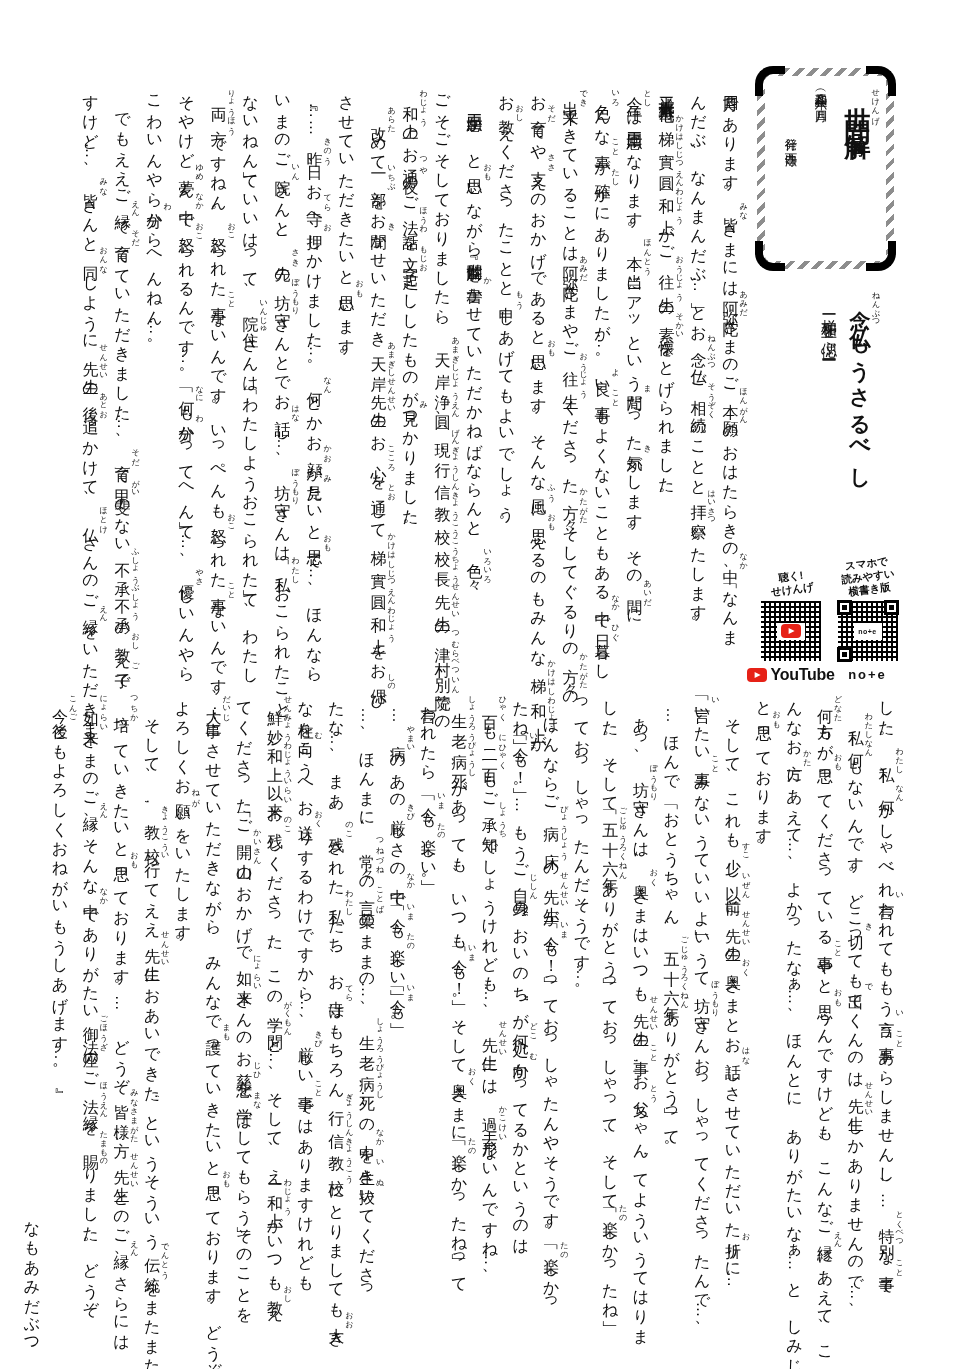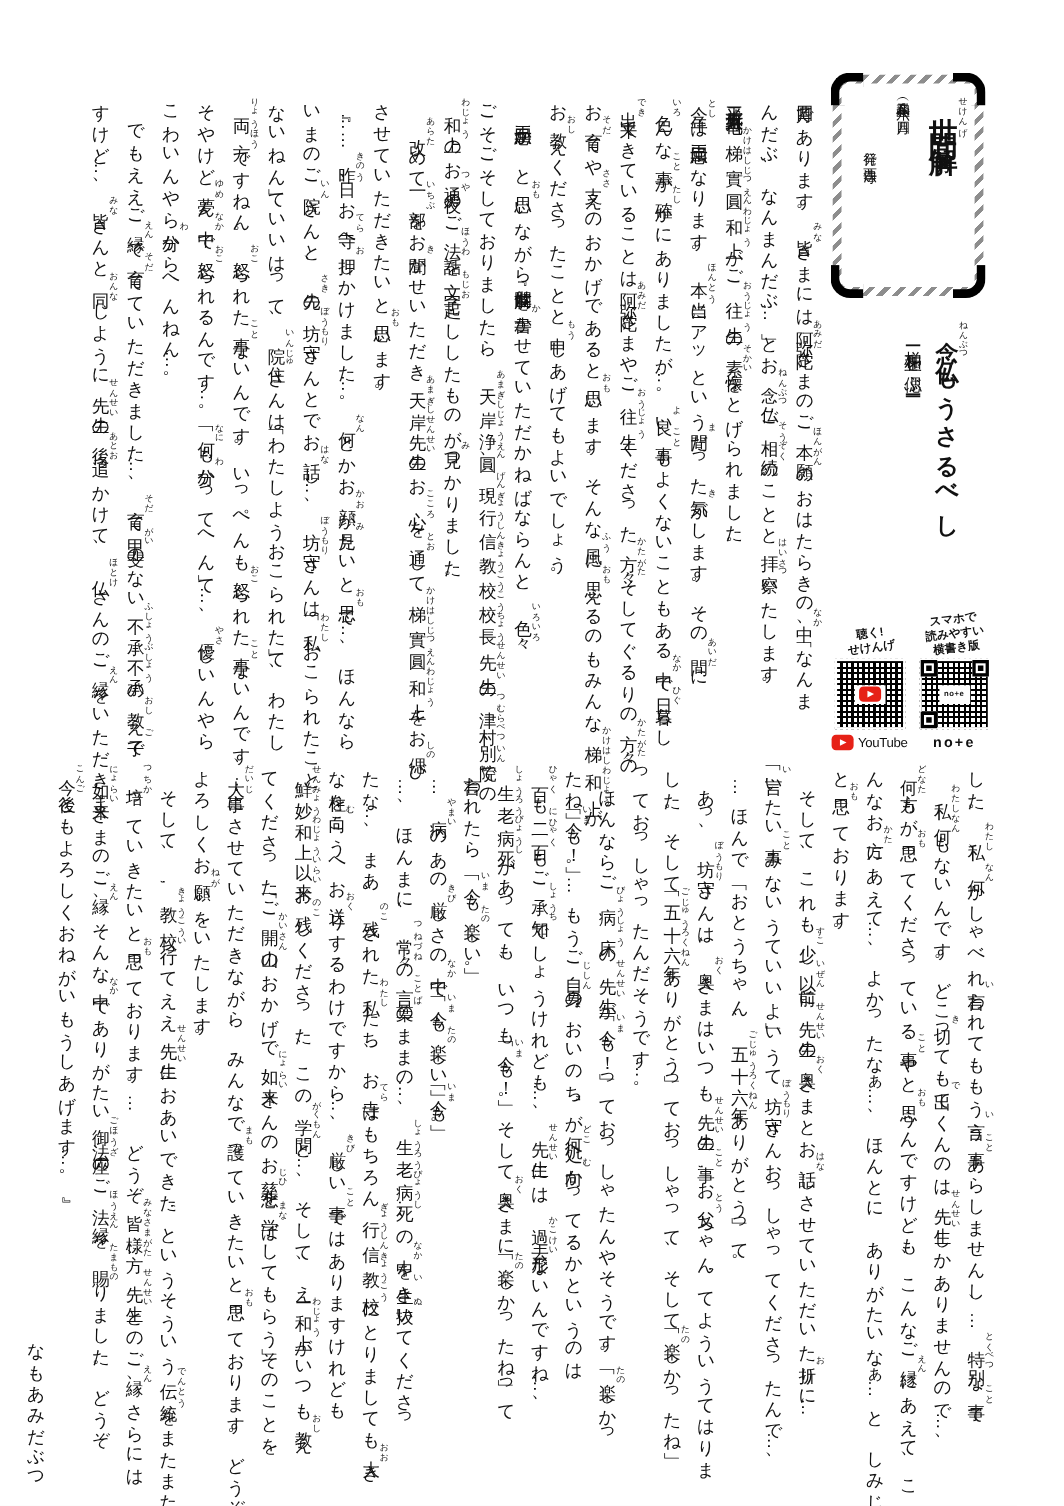--- a/index.html
+++ b/index.html
@@ -78,21 +78,21 @@
     position:absolute; inset:0; margin:auto; width:28px; height:17px; background:#fff;
     display:flex; align-items:center; justify-content:center;
   }
   .yt-play { position:relative; width:20px; height:14px; background:#e62117; border-radius:4px; }
   .yt-play::after {
     content:""; position:absolute; top:50%; left:50%; transform:translate(-40%,-50%);
     border-left:6px solid #fff; border-top:3.5px solid transparent; border-bottom:3.5px solid transparent;
   }
   .qr-note-mini { font-size:7px; font-weight:bold; letter-spacing:0.5px; }
   .logo-row { display:flex; align-items:center; gap:4px; margin-top:4px; height:15px; }
-  .yt-wordmark { font-size:12px; font-weight:normal; letter-spacing:-0.3px; }
+  .yt-wordmark { font-size:16px; font-weight:bold; letter-spacing:-0.3px; }
   .note-wordmark { font-size:13px; font-weight:bold; letter-spacing:2px; margin-top:4px; }
 </style>
 </head>
 <body>
 
 <div class="page">
 
   <div class="masthead">
     <div class="corner tl"></div>
     <div class="corner tr"></div>

